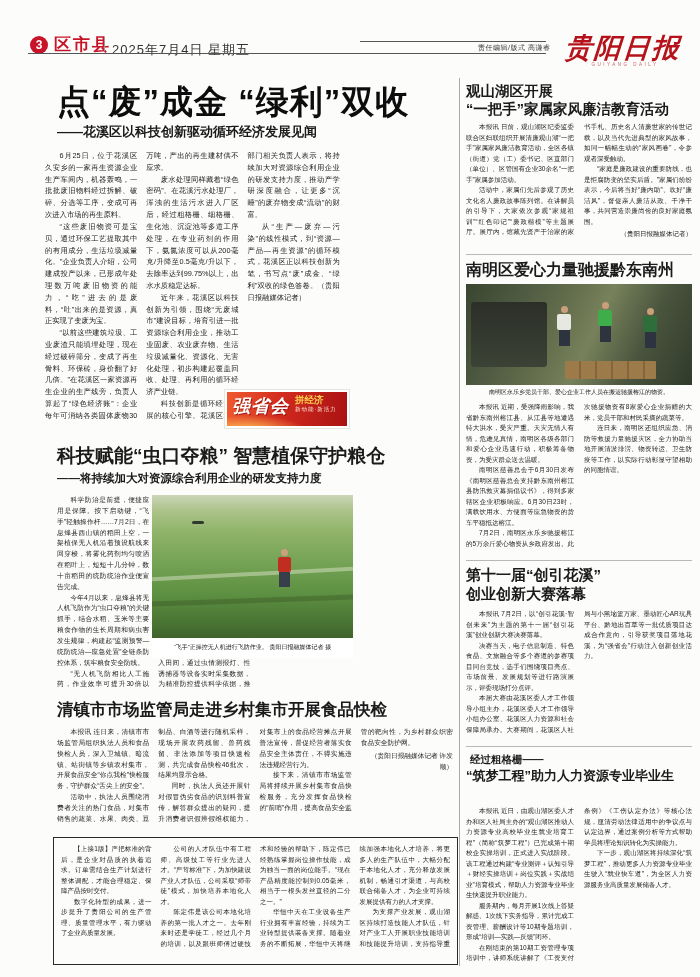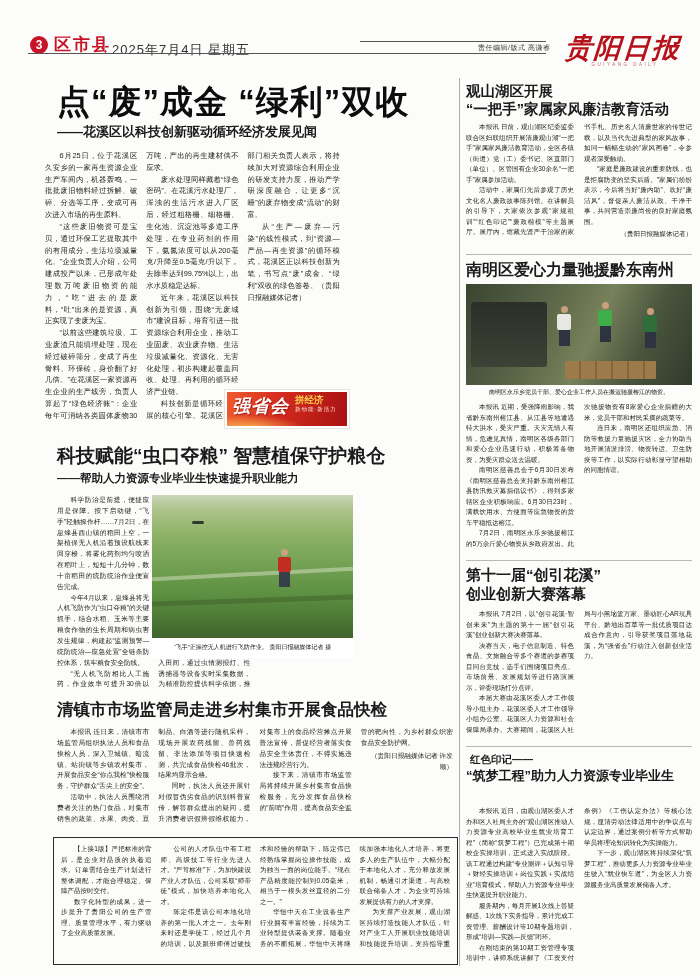--- a/index.html
+++ b/index.html
@@ -127,21 +127,21 @@
 
   <div class="abs banner">
     <span class="banner-main">强省会</span>
     <span class="banner-side">
       <span class="banner-sub">拼经济</span>
       <span class="banner-tag">新动能·新活力</span>
     </span>
   </div>
 
   <div class="abs h2 center">科技赋能“虫口夺粮” 智慧植保守护粮仓</div>
-  <div class="abs h2sub center">——帮助人力资源专业毕业生快速提升职业能力</div>
+  <div class="abs h2sub center">——将持续加大对资源综合利用企业的研发支持力度</div>
   <div class="abs body-tech bodytext cols-4">
     <div>
         <p>科学防治是前提，便捷应用是保障。按下启动键，“飞手”轻触操作杆……7月2日，在息烽县西山镇的稻田上空，一架植保无人机沿着预设航线来回穿梭，将雾化药剂均匀喷洒在稻叶上，短短十几分钟，数十亩稻田的统防统治作业便宣告完成。</p>
         <p>今年4月以来，息烽县将无人机飞防作为“虫口夺粮”的关键抓手，结合水稻、玉米等主要粮食作物的生长周期和病虫害发生规律，构建起“监测预警—统防统治—应急处置”全链条防控体系，筑牢粮食安全防线。</p>
         <p>“无人机飞防相比人工施药，作业效率可提升30倍以上，农药利用率提高20%以上，亩均节约人工成本40元。”县农业农村局相关负责人介绍，目前全县已组建专业飞防队伍12支，培育持证“飞手”60余名，实现粮食生产功能区飞防服务全覆盖。</p>
         <p>防控一线，县、乡两级植保人员组成服务队深入田间地头，对中稻集中连片区域开展巡回调查和监测预警，全方位、多层次开展病虫害防治工作。自5月6日发布今年第1期病虫害情报以来，已发布5期。同时，息烽县把智能测报系统接入田间，通过虫情测报灯、性诱捕器等设备实时采集数据，为精准防控提供科学依据，推动“虫口夺粮”保丰收各项措施落地见效。</p>
       </div>
   </div>
   <div class="abs photo-mid">
     <div class="pic">
@@ -228,21 +228,21 @@
   <div class="abs rc-h1 center">第十一届“创引花溪”</div>
   <div class="abs rc-body bodytext cols-2">
     <div>
         <p>本报讯 7月2日，以“创引花溪·智创未来”为主题的第十一届“创引花溪”创业创新大赛决赛落幕。</p>
         <p>决赛当天，电子信息制造、特色食品、文旅融合等多个赛道的参赛项目同台竞技，选手们围绕项目亮点、市场前景、发展规划等进行路演展示，评委现场打分点评。</p>
         <p>本届大赛由花溪区委人才工作领导小组主办，花溪区委人才工作领导小组办公室、花溪区人力资源和社会保障局承办。大赛期间，花溪区人社局与小黑垴篮万家、墨动匠心AR玩具平台、黔地出百草等一批优质项目达成合作意向，引导获奖项目落地花溪，为“强省会”行动注入创新创业活力。</p>
       </div>
   </div>
   <div class="abs rule3 hr-thin"></div>
 
-  <div class="abs rd-kicker">红色印记——</div>
+  <div class="abs rd-kicker">经过粗格栅——</div>
   <div class="abs rd-h1 center">“筑梦工程”助力人力资源专业毕业生</div>
   <div class="abs rd-body bodytext cols-2">
     <div>
         <p>本报讯 近日，由观山湖区委人才办和区人社局主办的“观山湖区推动人力资源专业高校毕业生就业培育工程”（简称“筑梦工程”）已完成第十期校企实操培训，正式进入实战阶段。该工程通过构建“专业测评＋认知引导＋财经实操培训＋岗位实践＋实战结业”培育模式，帮助人力资源专业毕业生快速提升职业能力。</p>
         <p>服务期内，每月开展1次线上答疑解惑、1次线下实务指导，累计完成工资管理、薪酬设计等10期专题培训，形成“培训—实践—反馈”闭环。</p>
         <p>在刚结束的第10期工资管理专项培训中，讲师系统讲解了《工资支付条例》《工伤认定办法》等核心法规，厘清劳动法律适用中的争议点与认定边界，通过案例分析等方式帮助学员将理论知识转化为实操能力。</p>
         <p>下一步，观山湖区将持续深化“筑梦工程”，推动更多人力资源专业毕业生驶入“就业快车道”，为全区人力资源服务业高质量发展储备人才。</p>
       </div>
   </div>
 

